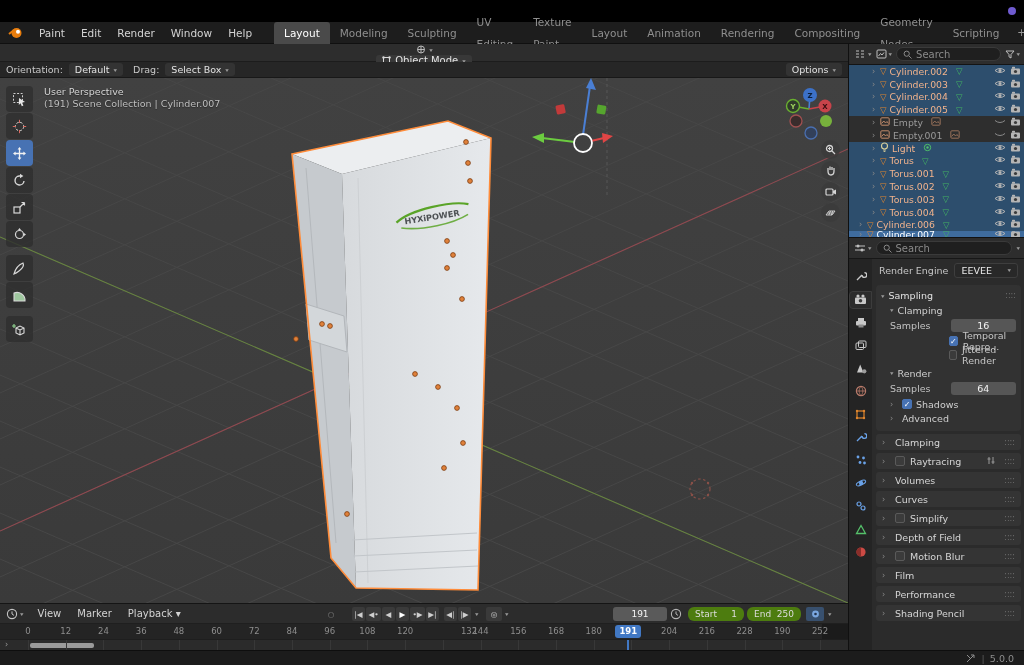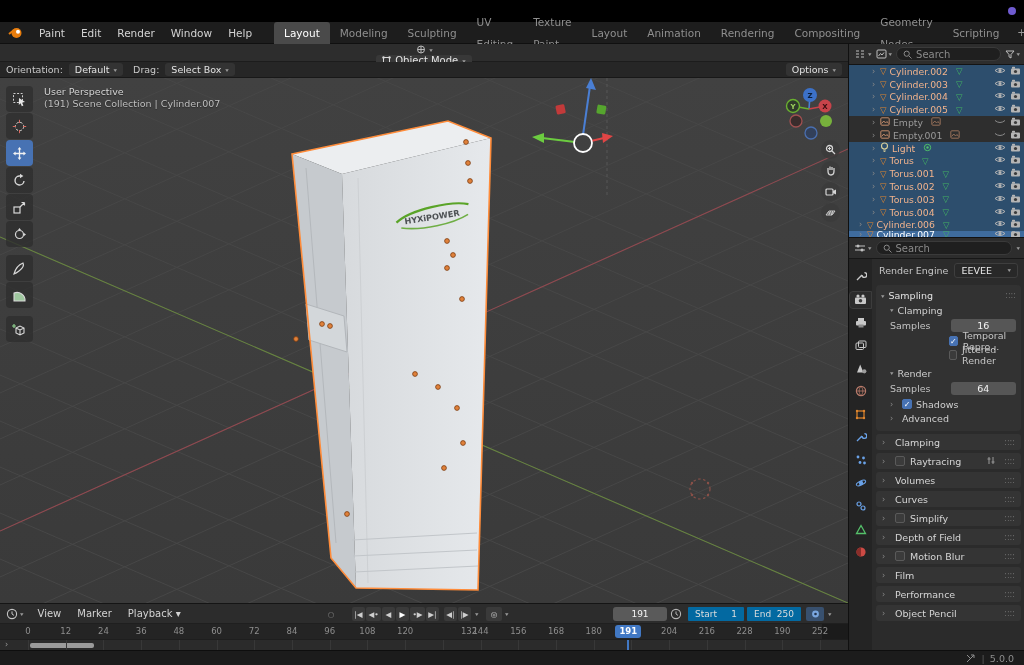--- a/index.html
+++ b/index.html
@@ -78,21 +78,21 @@
   .cb { width:10px; height:10px; border-radius:2px; background:#3b3b3b; border:1px solid #5a5a5a; display:flex; align-items:center; justify-content:center; font-size:8px; color:#fff; }
   .cb.checked { background:#4772b3; border-color:#4772b3; }
   .collapsed-panel { margin:3px 4px 0 4px; background:#343434; border-radius:3px; height:16px; display:flex; align-items:center; gap:5px; padding:0 6px; color:#d6d6d6; }
   .drag-dots { margin-left:auto; color:#6e6e6e; font-size:8px; }
 
   
   .timeline { position:absolute; left:0; top:603px; width:848px; height:47px; background:#2c2c2c; border-top:1px solid #151515; }
   .tl-header { position:relative; height:20px; display:flex; align-items:center; border-bottom:1px solid #1f1f1f; }
   .tl-header .menu-item { font-size:10px; }
   .tl-btn { position:absolute; top:3px; height:14px; display:flex; align-items:center; justify-content:center; gap:1px; color:#cfcfcf; font-size:7.5px; background:#3a3a3a; border-radius:2px; }
-  .tl-pill { position:absolute; top:3px; height:14px; background:#0369a1; border-radius:1px; display:flex; align-items:center; justify-content:space-between; padding:0 7px; font-size:9px; color:#ddd; }
+  .tl-pill { position:absolute; top:3px; height:14px; background:#4d7c0f; border-radius:6px; display:flex; align-items:center; justify-content:space-between; padding:0 7px; font-size:9px; color:#ddd; }
   .tl-field { position:absolute; top:3px; height:14px; background:#5a5a5a; border-radius:3px; text-align:center; line-height:14px; font-size:9px; color:#f4f4f4; }
   .tl-ruler { position:relative; height:15px; background:#242424; }
   .tick-label { position:absolute; top:2px; transform:translateX(-50%); font-size:8.5px; color:#8e8e8e; }
   .playhead-badge { position:absolute; top:1px; width:26px; height:13px; background:#4178c4; border-radius:3px; color:#fff; font-size:8.5px; font-weight:bold; text-align:center; line-height:13px; transform:translateX(-50%); }
   .tl-track { position:relative; height:11px; background:#2b2b2b; border-top:1px solid #1e1e1e; overflow:hidden; }
   .track-line { position:absolute; top:0; bottom:0; width:1px; background:#383838; }
   .playhead-line { position:absolute; width:2px; background:#4178c4; }
   .summary-bar { position:absolute; left:30px; top:3px; width:64px; height:5px; background:#9b9b9b; border-radius:2px; }
 
   
@@ -991,21 +991,21 @@
               <span>Film</span>
               <span class="drag-dots">::::</span>
             </div>
             <div class="collapsed-panel">
               <span class="out-chev">›</span>
               <span>Performance</span>
               <span class="drag-dots">::::</span>
             </div>
             <div class="collapsed-panel">
               <span class="out-chev">›</span>
-              <span>Object Pencil</span>
+              <span>Shading Pencil</span>
               <span class="drag-dots">::::</span>
             </div>
           </div>
       </div>
     </div>
   </div>
 
   <div class="timeline">
     <div class="tl-header">
       <span style="display:flex;align-items:center;gap:2px;padding:0 6px;">

